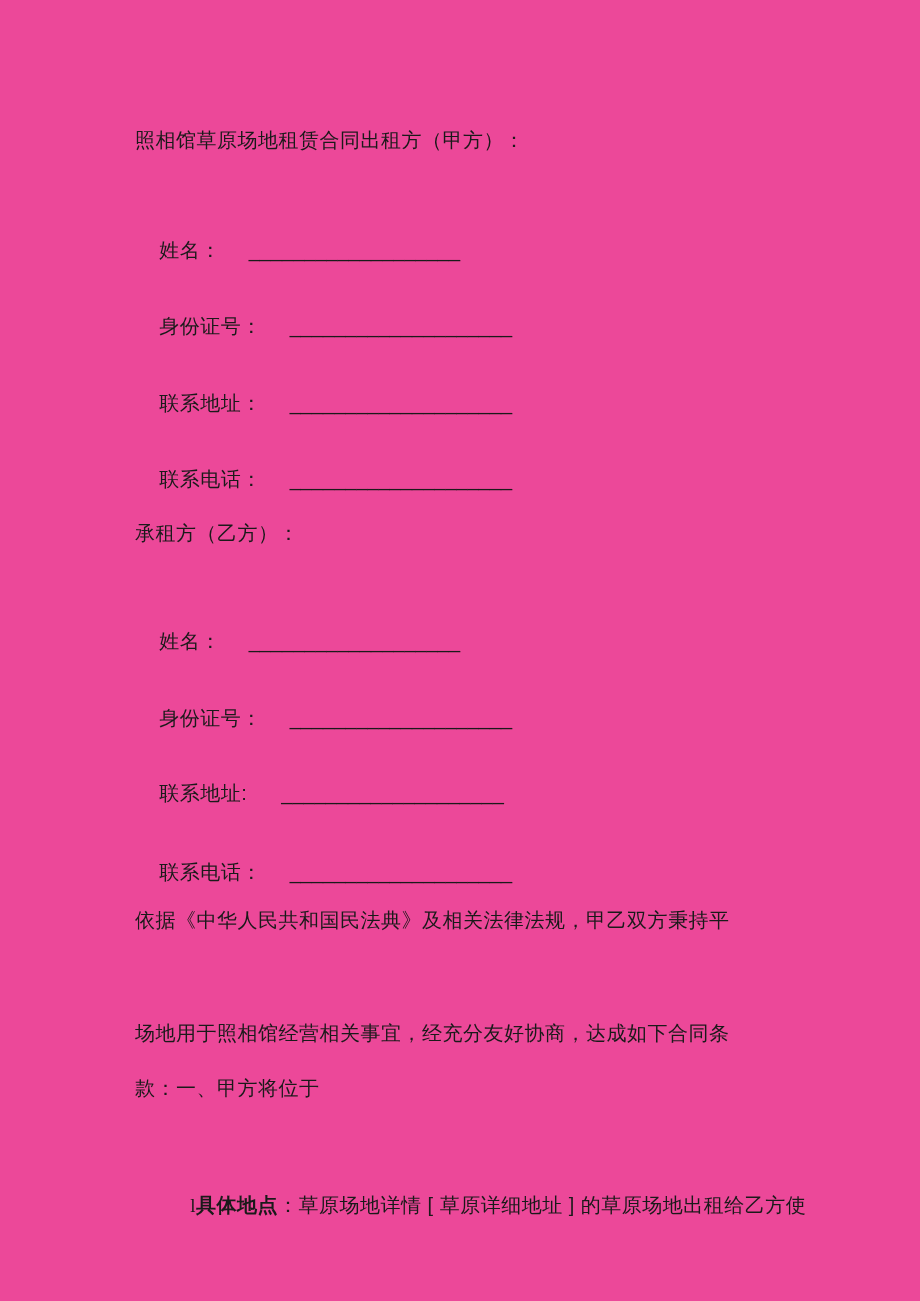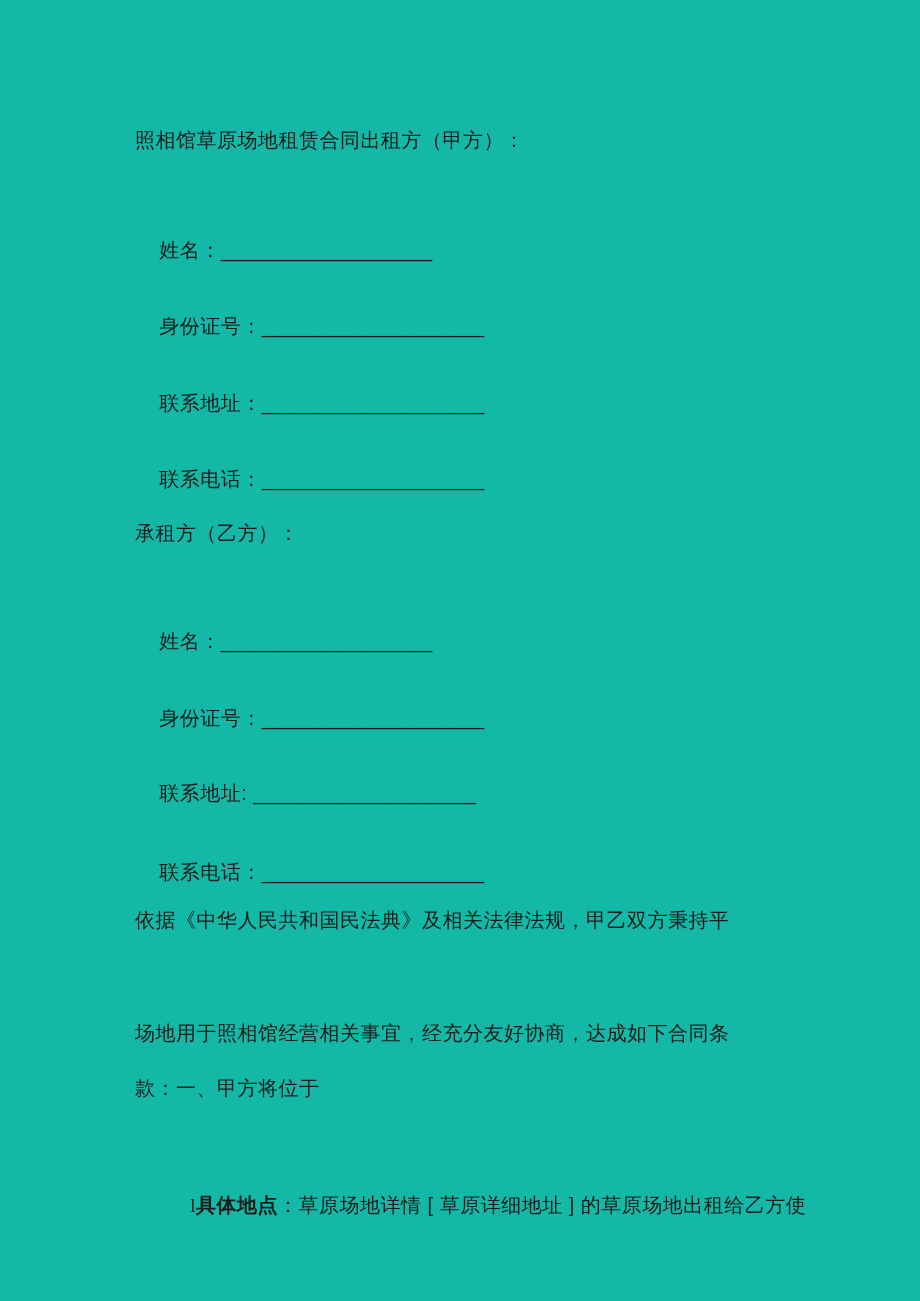--- a/index.html
+++ b/index.html
@@ -4,37 +4,38 @@
 <style>
   html, body {
     margin: 0;
     padding: 0;
     background: #ffffff;
   }
   #page {
     position: relative;
     width: 920px;
     height: 1301px;
-    background: #14b8a6;
+    background: #ec4899;
     font-family: "Liberation Sans", "DejaVu Sans", sans-serif;
     color: #1a1a1a;
     overflow: hidden;
   }
   .line {
     position: absolute;
     left: 135px;
     font-size: 20px;
     line-height: 1.4;
     letter-spacing: 0.5px;
     white-space: pre;
     color: #1a1a1a;
   }
   .blank {
     letter-spacing: 0;
     white-space: pre;
+    margin-left: 28px;
   }
   .clause-marker {
     font-family: "Liberation Serif", "DejaVu Serif", serif;
     font-size: 19px;
   }
   .clause-term {
     font-weight: 700;
   }
 </style>
 </head>

